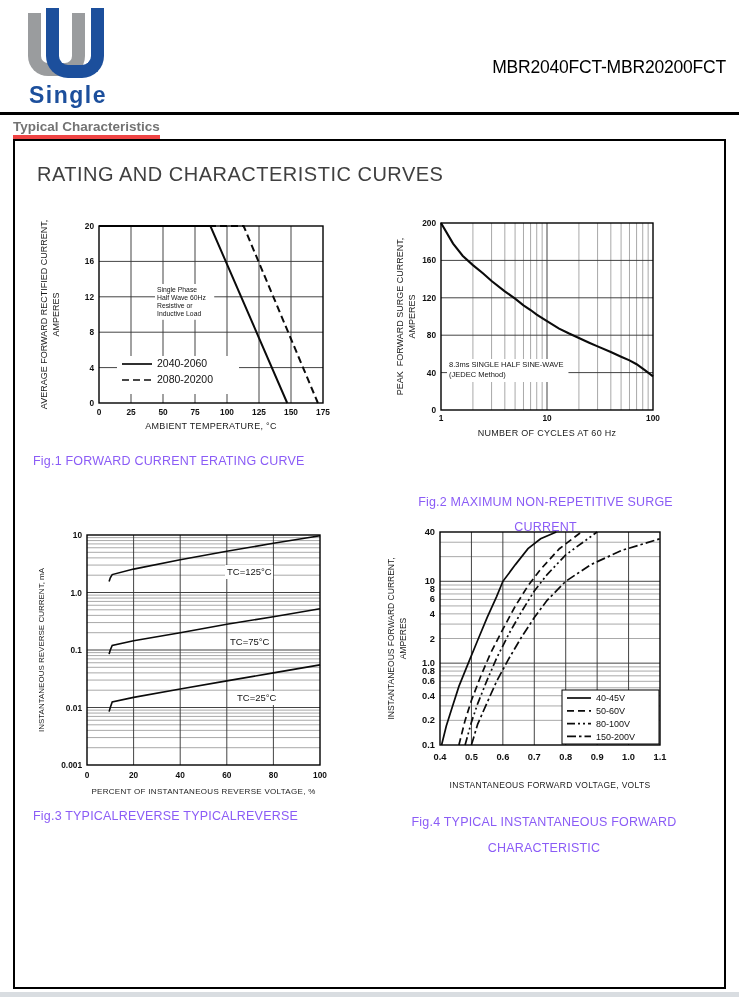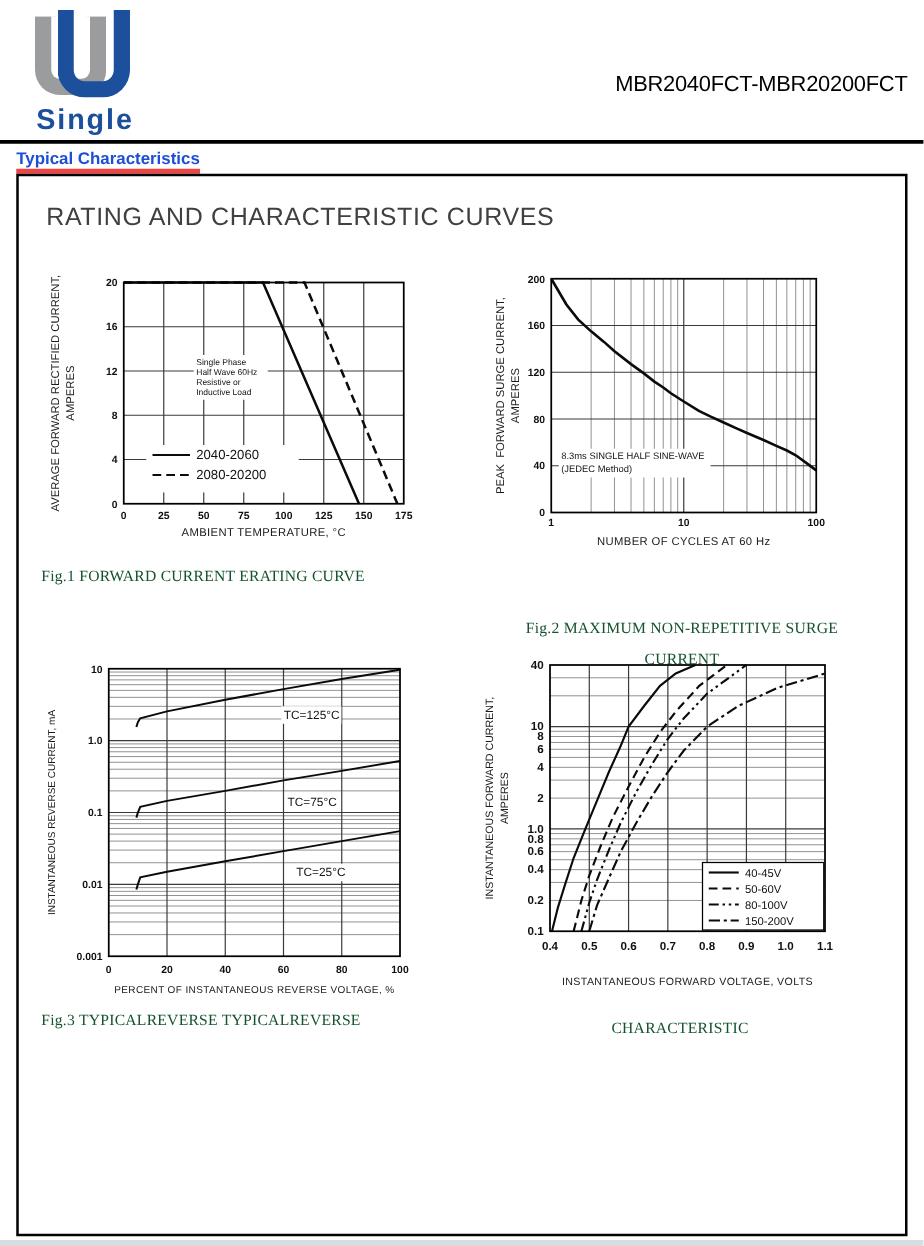--- a/index.html
+++ b/index.html
@@ -6,27 +6,27 @@
   .page{position:relative;width:739px;height:997px;background:#ffffff;overflow:hidden;
         font-family:"Liberation Sans", sans-serif;color:#111;}
   .logo{position:absolute;left:28px;top:8px;width:95px;height:102px;}
   .u{position:absolute;box-sizing:border-box;border-style:solid;border-top:none;background:transparent;}
   .u-gray{left:0;top:5px;width:57px;height:63px;border-width:0 13px 13px 13px;border-radius:0 0 20px 20px;z-index:1;}
   .u-blue{left:18px;top:0;width:58px;height:70px;border-width:0 13px 13px 13px;border-radius:0 0 22px 22px;z-index:2;}
   .logo-text{position:absolute;left:1px;top:74px;font-size:23px;font-weight:700;letter-spacing:1.5px;}
   .title{position:absolute;top:56px;right:13px;text-align:right;font-size:17.5px;line-height:23.5px;
          color:#000000;letter-spacing:-0.2px;}
   .rule{position:absolute;left:0;top:112px;width:739px;height:3px;background:#000;}
-  .sec-title{position:absolute;left:13px;top:119px;font-size:13.5px;font-weight:700;color:#1d4ed8;
-             border-bottom:4px solid #ef4444;padding-bottom:1px;}
+  .sec-title{position:absolute;left:13px;top:119px;font-size:13.5px;font-weight:700;color:#737373;
+             border-bottom:6px solid #ef4444;padding-bottom:1px;}
   .bigbox{position:absolute;left:13px;top:139px;width:713px;height:850px;border:2px solid #000;box-sizing:border-box;}
   .boxhead{position:absolute;left:37px;top:163px;font-size:20px;letter-spacing:.5px;color:#404040;}
   .chart{position:absolute;overflow:visible;}
   svg text{font-family:"Liberation Sans", sans-serif;}
-  .caption{position:absolute;font-size:12.5px;letter-spacing:.2px;color:#14532d;font-family:Liberation Serif, serif;}
+  .caption{position:absolute;font-size:12.5px;letter-spacing:.2px;color:#8b5cf6;}
   .caption.center{text-align:center;}
   .footer-bar{position:absolute;left:0;top:992px;width:739px;height:5px;}
 </style>
 </head>
 <body>
 
 <div class="page">
 
   <div class="logo">
     <div class="u u-gray" style="border-color: rgb(154, 156, 158);"></div>
@@ -291,18 +291,19 @@
   <div class="caption" style="left:33px;top:454px;">Fig.1 FORWARD CURRENT ERATING CURVE</div>
 
   <div class="caption center" style="left:398px;top:454px;width:295px;line-height:25px;margin-top:36px;">
     <div>Fig.2 MAXIMUM NON-REPETITIVE SURGE</div>
     <div>CURRENT</div>
   </div>
 
   <div class="caption" style="left:33px;top:809px;">Fig.3 TYPICALREVERSE TYPICALREVERSE</div>
 
   <div class="caption center" style="left:394px;top:809px;width:300px;line-height:26px;">
+    <div>Fig.4 TYPICAL INSTANTANEOUS FORWARD</div>
     <div>CHARACTERISTIC</div>
   </div>
 
   <div class="footer-bar" style="background: rgb(217, 221, 225);"></div>
 
 </div>
 
 </body></html>

